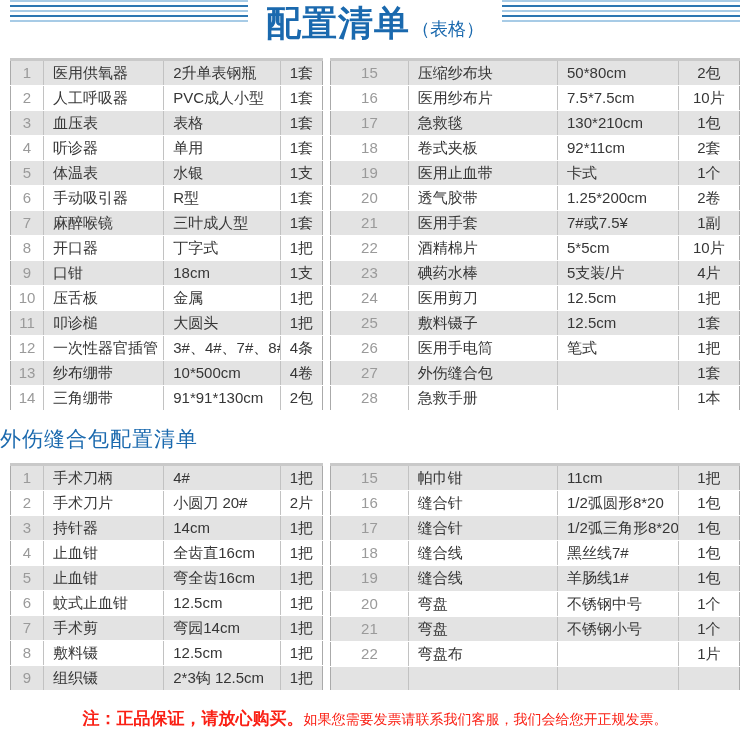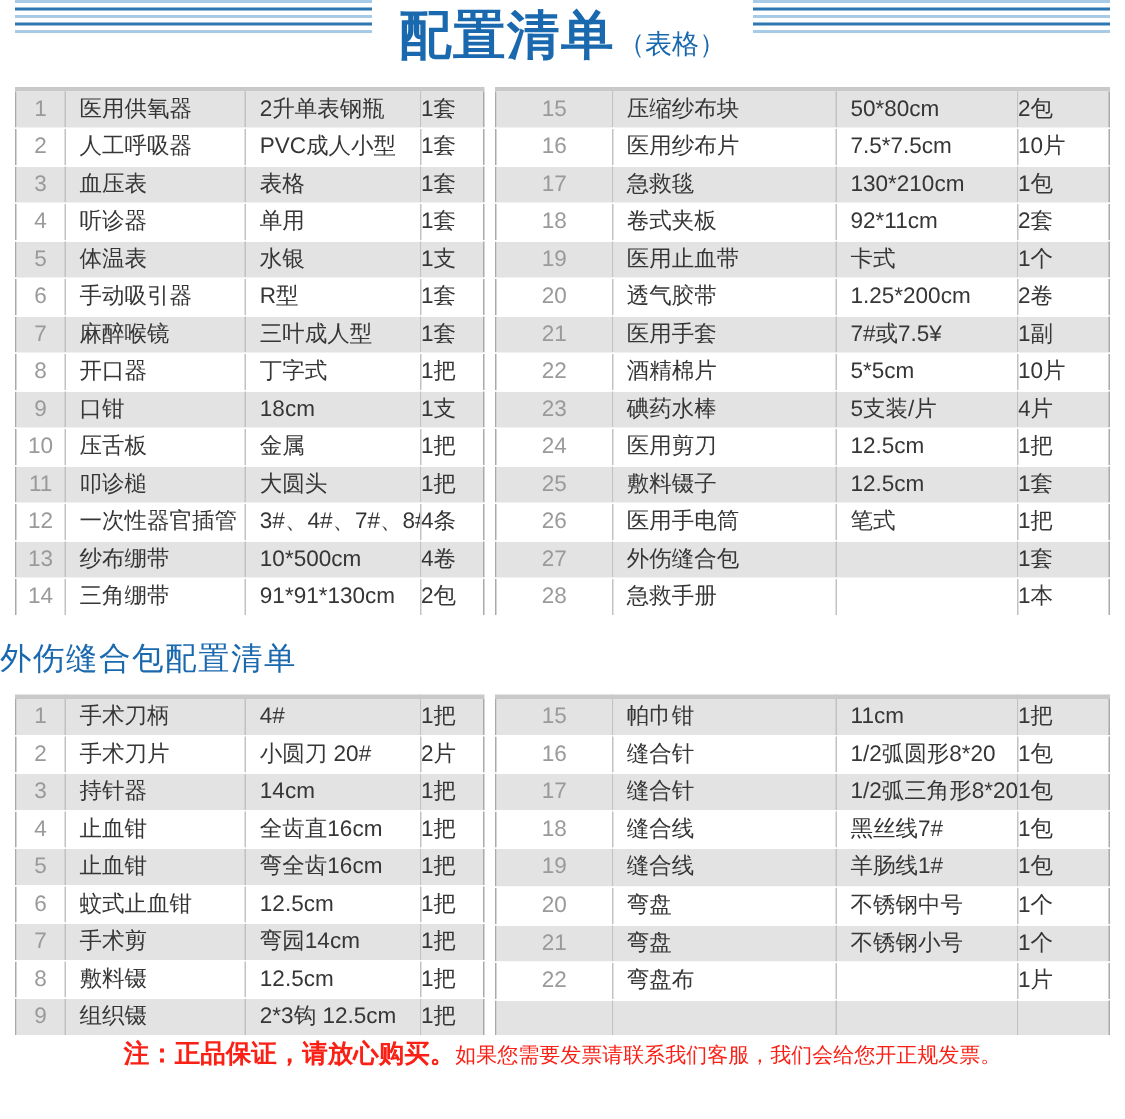--- a/index.html
+++ b/index.html
@@ -45,31 +45,31 @@
   tr:nth-child(odd){background:var(--row_gray);}
   tr:nth-child(even){background:var(--row_white);}
   td{
     height:24px;font-size:15px;line-height:24px;
     border-bottom:1px solid #fff;
     overflow:hidden;white-space:nowrap;
   }
   td + td{border-left:1px solid var(--cell_border);}
   .c-no{text-align:center;color:var(--num_gray);}
   .c-name,.c-spec{text-align:left;padding-left:9px;color:var(--text_dark);}
-  .c-qty{text-align:left;color:var(--text_dark);}
+  .c-qty{text-align:center;color:var(--text_dark);}
   .t-left .c-no{width:10.6%;} .t-left .c-name{width:38.5%;} .t-left .c-spec{width:37.3%;} .t-left .c-qty{width:13.6%;}
   .t-right .c-no{width:19%;} .t-right .c-name{width:36.5%;} .t-right .c-spec{width:29.5%;} .t-right .c-qty{width:15%;}
   
   .subtitle{
     font-size:21px;font-weight:normal;color:var(--accent_blue);
     margin:14px 0 10px 0;letter-spacing:1px;
   }
   
   .note{
-    text-align:center;color:var(--note_red);white-space:nowrap;
+    text-align:center;margin-top:16px;color:var(--note_red);white-space:nowrap;
   }
   .note-strong{font-size:17px;font-weight:bold;}
   .note-rest{font-size:14px;}
 </style>
 </head>
 <body>
 
 <div class="page">
 
   <div class="header">

